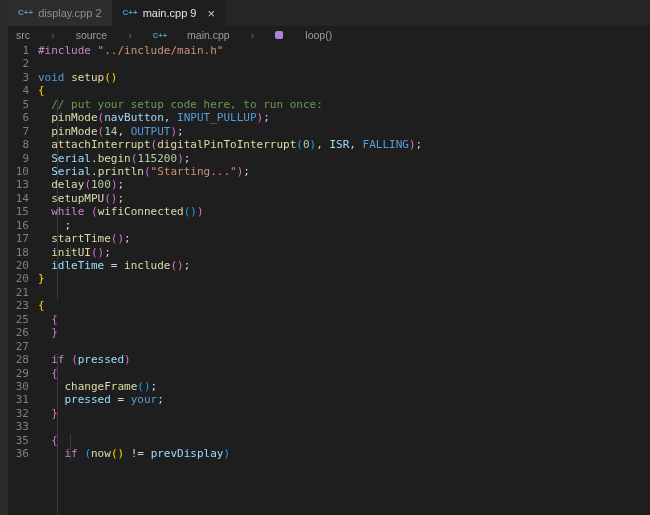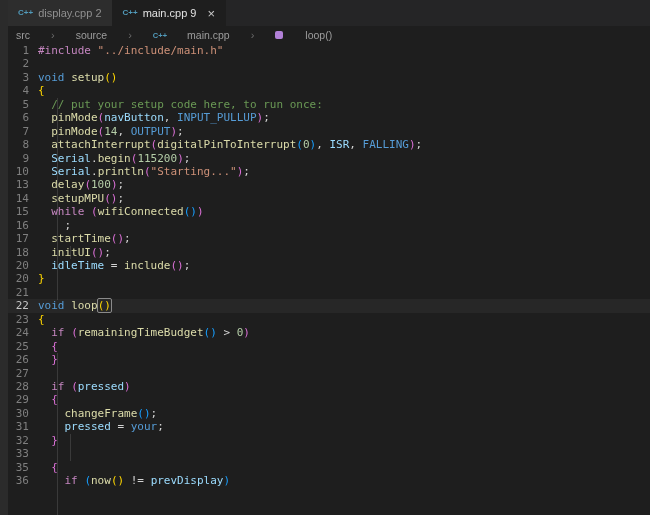--- a/index.html
+++ b/index.html
@@ -89,23 +89,21 @@
           <div class="line"><span class="ln">10</span><span class="codetxt"><span class="tok c-tx">  </span><span class="tok c-va">Serial</span><span class="tok c-tx">.</span><span class="tok c-fn">println</span><span class="tok c-b2">(</span><span class="tok c-st">"Starting..."</span><span class="tok c-b2">)</span><span class="tok c-tx">;</span></span></div>
           <div class="line"><span class="ln">13</span><span class="codetxt"><span class="tok c-tx">  </span><span class="tok c-fn">delay</span><span class="tok c-b2">(</span><span class="tok c-nu">100</span><span class="tok c-b2">)</span><span class="tok c-tx">;</span></span></div>
           <div class="line"><span class="ln">14</span><span class="codetxt"><span class="tok c-tx">  </span><span class="tok c-fn">setupMPU</span><span class="tok c-b2">()</span><span class="tok c-tx">;</span></span></div>
           <div class="line"><span class="ln">15</span><span class="codetxt"><span class="tok c-tx">  </span><span class="tok c-ct">while</span><span class="tok c-tx"> </span><span class="tok c-b2">(</span><span class="tok c-fn">wifiConnected</span><span class="tok c-b3">()</span><span class="tok c-b2">)</span></span></div>
           <div class="line"><span class="ln">16</span><span class="codetxt"><span class="tok c-tx">    ;</span></span></div>
           <div class="line"><span class="ln">17</span><span class="codetxt"><span class="tok c-tx">  </span><span class="tok c-fn">startTime</span><span class="tok c-b2">()</span><span class="tok c-tx">;</span></span></div>
           <div class="line"><span class="ln">18</span><span class="codetxt"><span class="tok c-tx">  </span><span class="tok c-fn">initUI</span><span class="tok c-b2">()</span><span class="tok c-tx">;</span></span></div>
           <div class="line"><span class="ln">20</span><span class="codetxt"><span class="tok c-tx">  </span><span class="tok c-va">idleTime</span><span class="tok c-tx"> = </span><span class="tok c-fn">include</span><span class="tok c-b2">()</span><span class="tok c-tx">;</span></span></div>
           <div class="line"><span class="ln">20</span><span class="codetxt"><span class="tok c-b1">}</span></span></div>
           <div class="line"><span class="ln">21</span><span class="codetxt"></span></div>
-          <div class="line current"><span class="ln">22</span><span class="codetxt"><span class="tok c-kw">void</span><span class="tok c-tx"> </span><span class="tok c-fn">loop</span><span class="tok c-b1 box">()</span></span></div>
           <div class="line"><span class="ln">23</span><span class="codetxt"><span class="tok c-b1">{</span></span></div>
-          <div class="line"><span class="ln">24</span><span class="codetxt"><span class="tok c-tx">  </span><span class="tok c-ct">if</span><span class="tok c-tx"> </span><span class="tok c-b2">(</span><span class="tok c-fn">remainingTimeBudget</span><span class="tok c-b3">()</span><span class="tok c-tx"> &gt; </span><span class="tok c-nu">0</span><span class="tok c-b2">)</span></span></div>
           <div class="line"><span class="ln">25</span><span class="codetxt"><span class="tok c-tx">  </span><span class="tok c-b2">{</span></span></div>
           <div class="line"><span class="ln">26</span><span class="codetxt"><span class="tok c-tx">  </span><span class="tok c-b2">}</span></span></div>
           <div class="line"><span class="ln">27</span><span class="codetxt"></span></div>
           <div class="line"><span class="ln">28</span><span class="codetxt"><span class="tok c-tx">  </span><span class="tok c-ct">if</span><span class="tok c-tx"> </span><span class="tok c-b2">(</span><span class="tok c-va">pressed</span><span class="tok c-b2">)</span></span></div>
           <div class="line"><span class="ln">29</span><span class="codetxt"><span class="tok c-tx">  </span><span class="tok c-b2">{</span></span></div>
           <div class="line"><span class="ln">30</span><span class="codetxt"><span class="tok c-tx">    </span><span class="tok c-fn">changeFrame</span><span class="tok c-b3">()</span><span class="tok c-tx">;</span></span></div>
           <div class="line"><span class="ln">31</span><span class="codetxt"><span class="tok c-tx">    </span><span class="tok c-va">pressed</span><span class="tok c-tx"> = </span><span class="tok c-kw">your</span><span class="tok c-tx">;</span></span></div>
           <div class="line"><span class="ln">32</span><span class="codetxt"><span class="tok c-tx">  </span><span class="tok c-b2">}</span></span></div>
           <div class="line"><span class="ln">33</span><span class="codetxt"></span></div>
           <div class="line"><span class="ln">35</span><span class="codetxt"><span class="tok c-tx">  </span><span class="tok c-b2">{</span></span></div>

